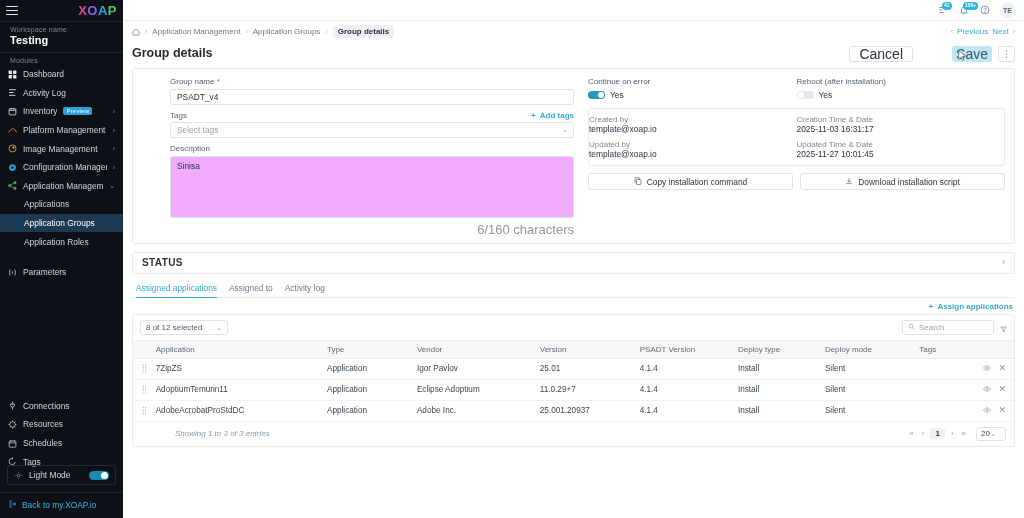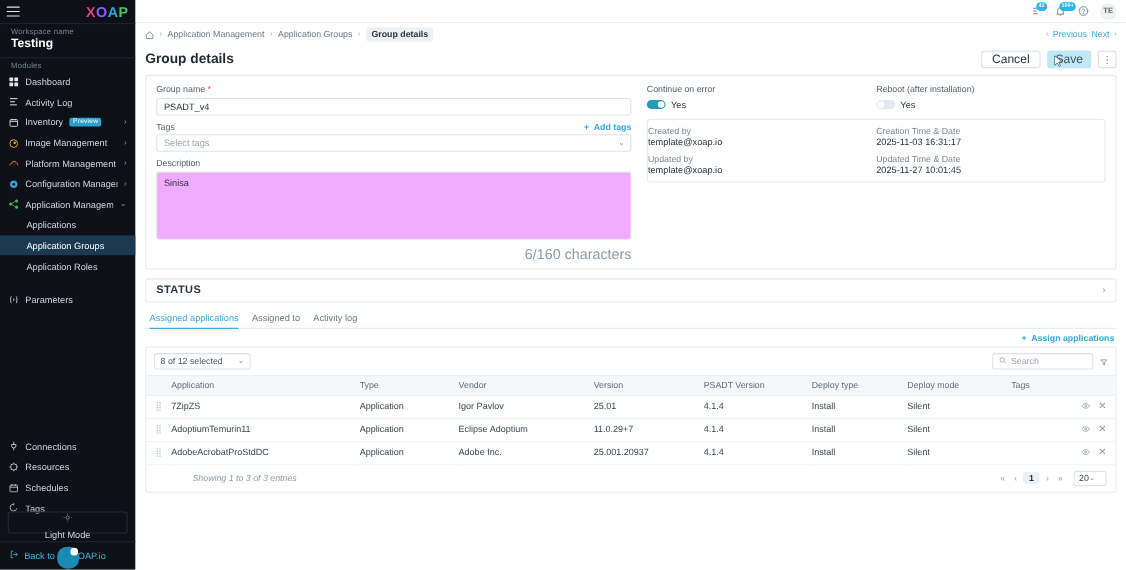--- a/index.html
+++ b/index.html
@@ -43,21 +43,21 @@
     background:#2e9fd4; color:#fff; font-size:6px; padding:1px 3px; border-radius:2px;
     letter-spacing:0.2px;
   }
   .sb-sub { padding-left:24px; height:18.6px; display:flex; align-items:center; font-size:8.4px; color:#cfd6de; cursor:pointer; }
   .sb-sub.active { background:#1b3a52; color:#ffffff; }
 
   .sb-gap { height:12px; }
 
   .lightmode-box {
     margin:8px 7px 0; border:1px solid #222b35; border-radius:3px; height:20px;
-    display:flex; align-items:center; gap:6px; padding:0 6px; cursor:pointer;flex-direction:column;
+    display:flex; align-items:center; gap:6px; padding:0 6px; cursor:pointer;
   }
   .lm-label { flex:1; font-size:8.4px; color:#cfd6de; }
   .toggle-sm { width:20px; height:9px; border-radius:9px; background:#1b8ab5; position:relative; flex:0 0 20px; }
   .toggle-sm::after { content:""; position:absolute; width:7px; height:7px; border-radius:50%; background:#fff; top:1px; left:1px; }
   .toggle-sm.on::after { left:12px; }
 
   .sb-bottom { position:absolute; bottom:0; left:0; right:0; }
   .back-link { display:flex; align-items:center; gap:5px; padding:7px 9px 8px; font-size:8.4px; color:#3fb6e3; cursor:pointer; }
 
   
@@ -82,21 +82,21 @@
   .crumb-a { cursor:pointer; }
   .crumb-cur { background:#eef1f4; border-radius:3px; padding:2px 5px; color:#2b3440; font-weight:600; }
   .home-ico svg { width:8px; height:8px; display:block; }
   .prevnext { display:flex; align-items:center; gap:4px; font-size:8px; color:#35a8d8; }
   .prevnext span { cursor:pointer; }
   .prevnext .arrow { color:#9fb3c0; font-size:7px; }
 
   .titlerow { display:flex; align-items:flex-start; justify-content:space-between; padding:4px 0 6px; position:relative; }
   .page-title { font-size:12.5px; font-weight:700; color:#1f2a36; }
   .actions { display:flex; align-items:center; gap:6px; }
-  .btn { font-size:11px; border-radius:3px; height:16px; padding:0 9px; display:flex; align-items:center; cursor:pointer; border:none; }
+  .btn { font-size:14px; border-radius:3px; height:16px; padding:0 9px; display:flex; align-items:center; cursor:pointer; border:none;margin-left:33px; }
   .btn-cancel { background:#fff; color:#2b3440; border:1px solid #dfe3e8; }
   .btn-save { background:#bfe7f6; color:#3b5664; width:40px; justify-content:center; }
   .btn-kebab { width:17px; height:16px; border:1px solid #dfe3e8; border-radius:3px; display:flex; align-items:center; justify-content:center; color:#6d7883; font-size:9px; cursor:pointer; background:#fff;}
   .cursor-ptr { position:absolute; left:826px; top:8px; width:9px; height:12px; }
 
   
   .formcard { border:1px solid #e8ecef; border-radius:3px; display:flex; padding:8px 9px 6px; gap:14px; background:#fff; }
   .col-left { width:432px; }
   .col-right { flex:1; }
 
@@ -104,21 +104,21 @@
   .req { color:#e05252; }
   .addtags { color:#35a8d8; font-size:8px; cursor:pointer; font-weight:600; }
   .finput {
     border:1px solid #dfe3e8; border-radius:3px; height:16px; width:100%;
     font-size:8.4px; padding:0 6px; color:#2b3440; font-family:inherit; background:#fff;
     display:flex; align-items:center;
   }
   .finput.placeholder { color:#9aa4ae; }
   .selectwrap { position:relative; }
   .selectwrap .caret { position:absolute; right:6px; top:4px; font-size:7px; color:#8d99a5; pointer-events:none; }
-  .fgroup { margin-bottom:6px; }
+  .fgroup { margin-bottom:6px;margin-left:28px; }
   .ftext {
     border:1px solid #dfe3e8; border-radius:3px; height:62px; width:100%;
     font-size:8.4px; padding:4px 6px; color:#2b3440; font-family:inherit; resize:none; background:#f0abfc;
   }
   .charcount { text-align:right; font-size:13px; color:#8d99a5; margin-top:2px; }
 
   .toggles { display:flex; gap:0; }
   .tgroup { width:50%; }
   .tlabel { font-size:8px; color:#56616d; margin-bottom:4px; }
   .trow { display:flex; align-items:center; gap:5px; }
@@ -247,36 +247,36 @@
             <path d="M2 6h12M5.5 2v2.5M10.5 2v2.5"></path>
           </svg>
         </span>
       <span class="sb-label" style="flex:0 0 auto">Inventory</span>
       <span class="badge-preview">Preview</span>
       <span class="chev" style="margin-left:auto">›</span>
     </div>
 
     <div class="sb-item">
       <span class="sb-ico">
+          <svg viewBox="0 0 16 16" fill="none" stroke="#e0702f" stroke-width="1.6">
+            <path d="M1.5 11.5a3.4 3.4 0 0 1 3-3.4 4 4 0 0 1 7.8-.6 3 3 0 0 1 2.2 4"></path>
+          </svg>
+        </span>
+      <span class="sb-label">Platform Management</span>
+      <span class="chev">›</span>
+    </div>
+
+    <div class="sb-item">
+      <span class="sb-ico">
           <svg viewBox="0 0 16 16">
             <circle cx="8" cy="8" r="6.2" fill="none" stroke="#d8a72a" stroke-width="1.6"></circle>
             <circle cx="9.6" cy="6.6" r="2" fill="#d8a72a"></circle>
           </svg>
         </span>
       <span class="sb-label">Image Management</span>
-      <span class="chev">›</span>
-    </div>
-
-    <div class="sb-item">
-      <span class="sb-ico">
-          <svg viewBox="0 0 16 16" fill="none" stroke="#e0702f" stroke-width="1.6">
-            <path d="M1.5 11.5a3.4 3.4 0 0 1 3-3.4 4 4 0 0 1 7.8-.6 3 3 0 0 1 2.2 4"></path>
-          </svg>
-        </span>
-      <span class="sb-label">Platform Management</span>
       <span class="chev">›</span>
     </div>
 
     <div class="sb-item">
       <span class="sb-ico">
           <svg viewBox="0 0 16 16">
             <circle cx="8" cy="8" r="6" fill="#2e9fd4"></circle>
             <circle cx="8" cy="8" r="2.2" fill="#0d1117"></circle>
           </svg>
         </span>
@@ -491,20 +491,35 @@
               <div class="mvalue">template@xoap.io</div>
             </div>
             <div class="metacol">
               <div class="mlabel">Creation Time &amp; Date</div>
               <div class="mvalue">2025-11-03 16:31:17</div>
               <div class="mlabel">Updated Time &amp; Date</div>
               <div class="mvalue">2025-11-27 10:01:45</div>
             </div>
           </div>
 
+          <div class="cmdrow">
+            <div class="cmdbtn">
+              <span><svg viewBox="0 0 16 16" fill="none" stroke="#4b5763" stroke-width="1.3">
+                    <rect x="5" y="5" width="9" height="10" rx="1.2"></rect>
+                    <path d="M11 5V2.5a1 1 0 0 0-1-1H3a1 1 0 0 0-1 1v8a1 1 0 0 0 1 1h2"></path>
+                  </svg></span>
+              <span>Copy installation command</span>
+            </div>
+            <div class="cmdbtn">
+              <span><svg viewBox="0 0 16 16" fill="none" stroke="#4b5763" stroke-width="1.3">
+                    <path d="M8 2v8M4.8 7L8 10.2 11.2 7M2.5 12.8h11"></path>
+                  </svg></span>
+              <span>Download installation script</span>
+            </div>
+          </div>
         </div>
       </div>
 
       <div class="statusbar">
         <span class="status-title">STATUS</span>
         <span class="chev" style="color:#8d99a5;font-size:9px">›</span>
       </div>
 
       <div class="tabs">
         <div class="tab active">Assigned applications</div>

